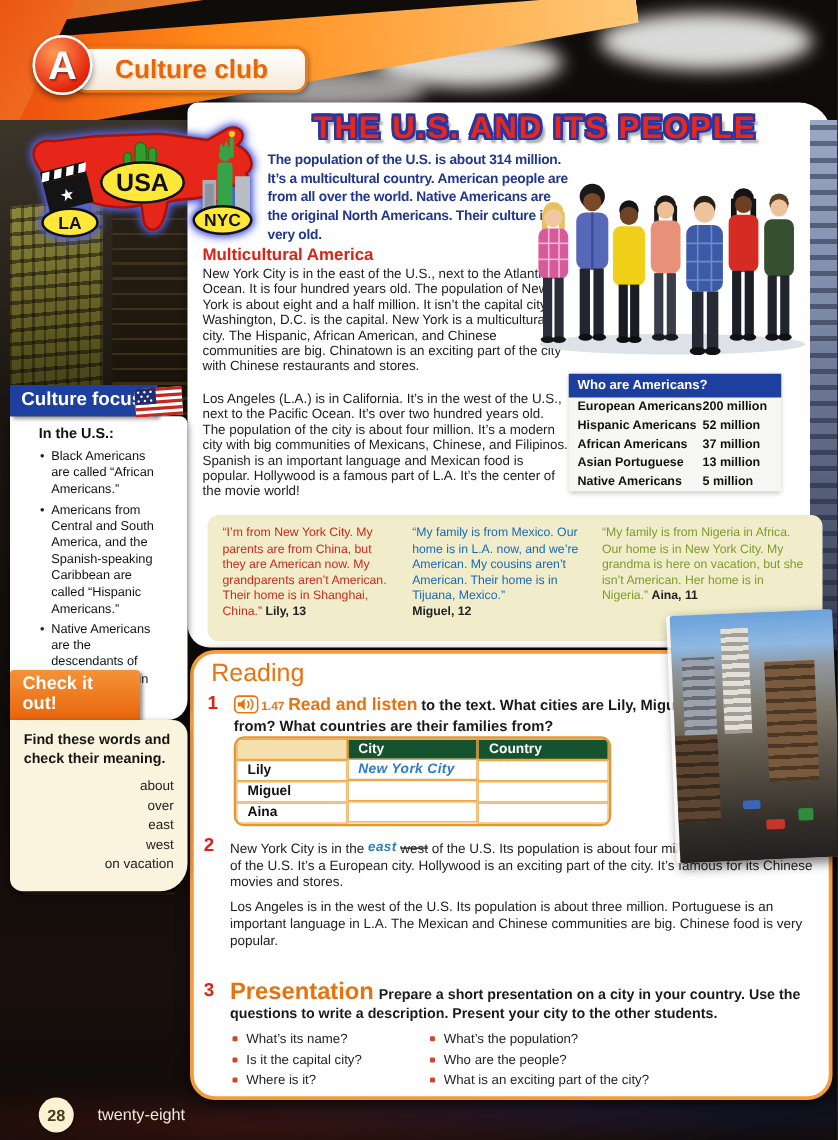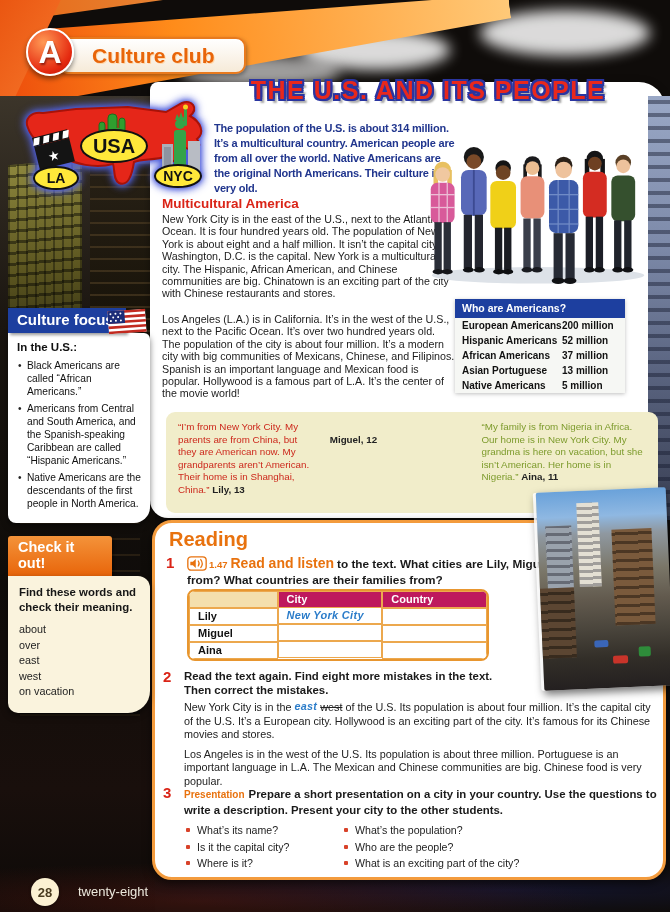--- a/index.html
+++ b/index.html
@@ -56,21 +56,21 @@
     border:2px solid #fff; box-shadow:0 3px 5px rgba(0,0,0,.45); color:#fff; z-index:12;
     font-size:32px; font-weight:bold; display:flex; align-items:center; justify-content:center;
     text-shadow:1px 2px 2px rgba(90,0,0,.6); }
   .banner-pill { position:absolute; left:58px; top:37px; width:188px; height:37px; z-index:11;
     background:linear-gradient(180deg,#fff,#f6ead8); border:2px solid #e87a1e; border-radius:10px;
     display:flex; align-items:center; padding-left:32px; color:#e8650a; font-weight:bold;
     font-size:21px; box-shadow:1px 2px 4px rgba(0,0,0,.35); text-shadow:1px 1px 0 #ffd9ae; }
   
   .main-card { position:absolute; left:150px; top:82px; width:515px; height:436px;
     background:#fff; border-radius:8px 26px 18px 18px; box-shadow:0 2px 8px rgba(0,0,0,.4); }
-  .main-title { position:absolute; left:206px; top:76px; width:444px; text-align:center; z-index:6;
+  .main-title { position:absolute; left:206px; top:88px; width:444px; text-align:center; z-index:6;
     font-size:25px; font-weight:bold; letter-spacing:1.5px; color:#e8281c;
     text-shadow:2px 2px 0 #2a35a0,-2px 2px 0 #2a35a0,2px -2px 0 #2a35a0,-2px -2px 0 #2a35a0,2px 0 0 #2a35a0,-2px 0 0 #2a35a0,0 2px 0 #2a35a0,0 -2px 0 #2a35a0,4px 4px 2px rgba(0,0,0,.35); }
   .map-wrap { position:absolute; left:16px; top:86px; width:198px; height:120px; z-index:7;
     filter:drop-shadow(0 0 4px #4858d8) drop-shadow(0 0 2px #5b6ae2); }
   .intro { position:absolute; left:214px; top:121px; width:244px; z-index:6;
     font-size:11px; font-weight:bold; color:#21368e; line-height:15px; letter-spacing:-.2px; }
   .group-photo { position:absolute; left:428px; top:110px; width:220px; height:184px; z-index:6; }
   .art-head { position:absolute; left:162px; top:196px; font-size:13.5px; font-weight:bold; color:#da2417; }
   .art-p { position:absolute; left:162px; width:293px; font-size:10.7px; line-height:12.4px; color:#1c1c1c; }
   .art-p1 { top:213px; } .art-p2 { top:313px; }
@@ -82,42 +82,42 @@
   .who-row .grp { width:100px; } .who-row .cnt { flex:1; }
   
   .quotes { position:absolute; left:166px; top:412px; width:492px; height:101px; z-index:6;
     background:#f1edca; border-radius:9px; display:flex; padding:9px 10px 6px 12px; gap:13px; }
   .quote { font-size:9.8px; line-height:12.6px; }
   .q1 { width:140px; color:#cc281c; } .q2 { width:140px; color:#1668b8; } .q3 { width:168px; color:#7d9b2c; }
   .q-name { font-weight:bold; color:#222; }
   
   .reading-card { position:absolute; left:152px; top:520px; width:514px; height:360px; z-index:7;
     background:#fff; border:3px solid #f39b3d; border-radius:20px; box-shadow:0 3px 10px rgba(0,0,0,.5); }
-  .r-head { position:absolute; left:14px; top:5px; font-size:20px; font-weight:bold; color:#e8720e; }
+  .r-head { position:absolute; left:14px; top:5px; font-size:20px; font-weight:normal; color:#e8720e; }
   .ex { position:absolute; padding-left:21px; }
   .ex-num { position:absolute; left:0; top:-1px; font-size:15px; font-weight:bold; color:#da2417; }
   .ex1 { left:11px; top:33px; width:474px; font-size:11.8px; font-weight:bold; color:#1a1a1a; line-height:15.5px; }
   .audio-ic { vertical-align:-3px; margin-right:2px; }
   .track { color:#e8720e; font-size:9.5px; font-weight:bold; margin-right:3px; }
   .lead { color:#e8720e; font-size:14px; font-weight:bold; margin-right:3px; }
   .ex1-table { position:absolute; left:32px; top:66px; width:302px; border-collapse:separate; border-spacing:0;
     border:2px solid #e8962f; border-radius:8px; overflow:hidden; font-size:11px; }
   .ex1-table th, .ex1-table td { border:1px solid #eca84e; padding:1px 8px 2px; text-align:left; height:17px; }
-  .ex1-table th { background:#be185d; color:#fff; font-weight:bold; font-size:11px; }
+  .ex1-table th { background:#14532d; color:#fff; font-weight:bold; font-size:11px; }
   .ex1-table th.blank { background:#f4dfad; }
   .ex1-table td.name { font-weight:bold; color:#111; width:88px; }
   .ex1-table td { background:#fff; width:104px; }
   .hand { color:#2b7cc9; font-style:italic; font-weight:bold; position:relative; top:-1px; letter-spacing:.3px; }
   .strike { text-decoration:line-through; }
   .ex2 { left:8px; top:146px; width:494px; }
   .ex-instr { font-size:11.4px; font-weight:bold; color:#1a1a1a; line-height:14px; }
   .ex-body { font-size:10.8px; color:#222; line-height:13.6px; margin-top:4px; }
   .ex-body + .ex-body { margin-top:6px; }
   .ex3 { left:8px; top:264px; width:494px; font-size:11.4px; line-height:14.5px; }
-  .ex3-label { color:#e8720e; font-weight:bold; font-size:10px; margin-right:4px; }
+  .ex3-label { color:#e8720e; font-weight:bold; font-size:19px; margin-right:4px; }
   .ex3-instr { font-weight:bold; color:#1a1a1a; }
   .q-cols { display:flex; margin-top:5px; }
   .q-col { list-style:none; }
   .q-col.left { width:158px; } .q-col.right { width:300px; }
   .q-col li { position:relative; padding-left:13px; font-size:10.6px; line-height:16.5px; color:#222; }
   .q-col li::before { content:""; position:absolute; left:2px; top:6px; width:4px; height:4px;
     background:#d8422a; border-radius:1px; }
   
   .street-photo { position:absolute; left:540px; top:490px; width:130px; height:198px; z-index:9;
     transform:rotate(-2.5deg); border-radius:2px; overflow:hidden;
@@ -133,34 +133,34 @@
   .t4 { left:0; top:96px; width:34px; height:70px;
     background:repeating-linear-gradient(0deg, rgba(20,16,10,.5) 0 3px, transparent 3px 9px), #5c4632; }
   .car1 { position:absolute; left:52px; top:150px; width:14px; height:7px; background:#3a66b8; border-radius:2px; }
   .car2 { position:absolute; left:70px; top:166px; width:15px; height:8px; background:#c8342a; border-radius:2px; }
   .awn { position:absolute; left:96px; top:158px; width:12px; height:10px; background:#2e8c3a; border-radius:2px; }
   
   .cf { position:absolute; left:8px; top:308px; width:142px; z-index:8; }
   .cf-head { position:relative; width:118px; background:#1d3f9f; color:#fff; font-weight:bold;
     font-size:15px; padding:3px 9px 5px; box-shadow:2px 2px 3px rgba(0,0,0,.4); }
   .cf-flag { position:absolute; left:100px; top:2px; transform:rotate(-4deg); }
-  .cf-body { background:#fff; border-radius:0 6px 16px 8px; padding:8px 9px 10px; margin-top:0;
+  .cf-body { background:#fff; border-radius:0 6px 16px 8px; padding:8px 23px 10px; margin-top:0;
     box-shadow:0 3px 6px rgba(0,0,0,.5); color:#111; }
   .cf-sub { font-size:11.5px; font-weight:bold; margin-bottom:6px; }
   .cf-list { list-style:none; }
   .cf-list li { position:relative; padding-left:10px; font-size:10.2px; line-height:13.2px; margin-bottom:3px; }
   .cf-list li::before { content:"\2022"; position:absolute; left:1px; top:0; color:#222; }
   .ck { position:absolute; left:8px; top:536px; width:142px; z-index:8; }
   .ck-head { width:104px; background:linear-gradient(180deg,#f4933a,#e8650a); color:#fff; font-weight:bold;
     font-size:14.5px; padding:3px 10px 5px; border-radius:3px 3px 0 0; box-shadow:2px 2px 3px rgba(0,0,0,.4); }
   .ck-body { background:#faf3dd; border-radius:0 12px 22px 10px; padding:9px 11px 13px;
     box-shadow:0 3px 6px rgba(0,0,0,.5); color:#161616; }
   .ck-instr { font-size:11.4px; font-weight:bold; line-height:14.5px; }
   .ck-words { list-style:none; margin-top:8px; }
-  .ck-words li { font-size:10.8px; line-height:15.5px; color:#222; }
+  .ck-words li { font-size:10.8px; line-height:15.5px; color:#222;text-align:right; }
   
   .page-circle { position:absolute; left:31px; top:878px; width:28px; height:28px; border-radius:50%;
     background:#fcf1d2; color:#4a3c20; font-weight:bold; font-size:13px; z-index:10;
     display:flex; align-items:center; justify-content:center; box-shadow:0 1px 3px rgba(0,0,0,.5); }
   .page-word { position:absolute; left:78px; top:884px; color:#ece8dc; font-size:13px; z-index:10; }
 </style>
 </head>
 <body>
 
 <div class="page">
@@ -346,21 +346,21 @@
         <span class="cnt">13 million</span>
       </div>
     <div class="who-row">
         <span class="grp">Native Americans</span>
         <span class="cnt">5 million</span>
       </div>
   </div>
 
   <div class="quotes">
     <div class="quote q1"><span>“I’m from New York City. My parents are from China, but they are American now. My grandparents aren’t American. Their home is in Shanghai, China.”</span> <span class="q-name">Lily, 13</span></div>
-    <div class="quote q2"><br><span class="q-name">Miguel, 12</span></div>
+    <div class="quote q2"><span>“My family is from Mexico. Our home is in L.A. now, and we’re American. My cousins aren’t American. Their home is in Tijuana, Mexico.”</span><br><span class="q-name">Miguel, 12</span></div>
     <div class="quote q3"><span>“My family is from Nigeria in Africa. Our home is in New York City. My grandma is here on vacation, but she isn’t American. Her home is in Nigeria.”</span> <span class="q-name">Aina, 11</span></div>
   </div>
 
   <div class="reading-card">
     <div class="r-head">Reading</div>
 
     <div class="ex ex1">
       <span class="ex-num">1</span>
       <svg class="audio-ic" width="20" height="15" viewBox="0 0 24 18">
         <rect x="1" y="1" width="22" height="16" rx="4" fill="none" stroke="#e8720e" stroke-width="1.6"></rect>
@@ -390,24 +390,20 @@
       <tr>
         <td class="name">Aina</td>
         <td class="hand"></td>
         <td></td>
       </tr>
     </tbody>
       </table>
 
     <div class="ex ex2">
       <span class="ex-num">2</span>
-      <div class="ex-instr">
-        <span>Read the text again. Find eight more mistakes in the text.</span><br>
-        <span>Then correct the mistakes.</span>
-      </div>
       <p class="ex-body"><span>New York City is in the </span><span class="hand">east</span> <span class="strike">west</span><span> of the U.S. Its population is about four million. It’s the capital city of the U.S. It’s a European city. Hollywood is an exciting part of the city. It’s famous for its Chinese movies and stores.</span></p>
       <p class="ex-body">Los Angeles is in the west of the U.S. Its population is about three million. Portuguese is an important language in L.A. The Mexican and Chinese communities are big. Chinese food is very popular.</p>
     </div>
 
     <div class="ex ex3">
       <span class="ex-num">3</span>
       <span class="ex3-label">Presentation</span><span class="ex3-instr">Prepare a short presentation on a city in your country. Use the questions to write a description. Present your city to the other students.</span>
       <div class="q-cols">
         <ul class="q-col left">
           <li>What’s its name?</li>

